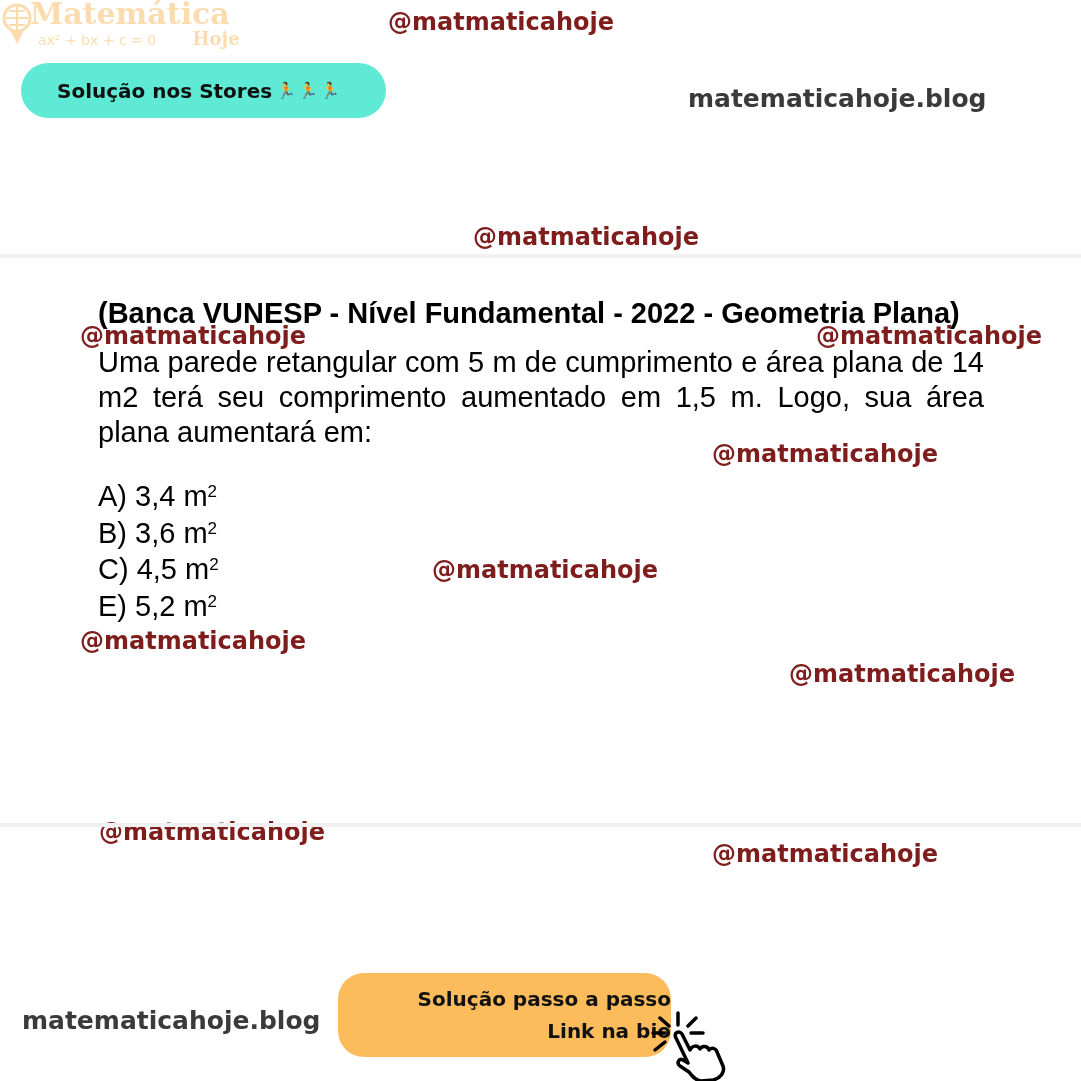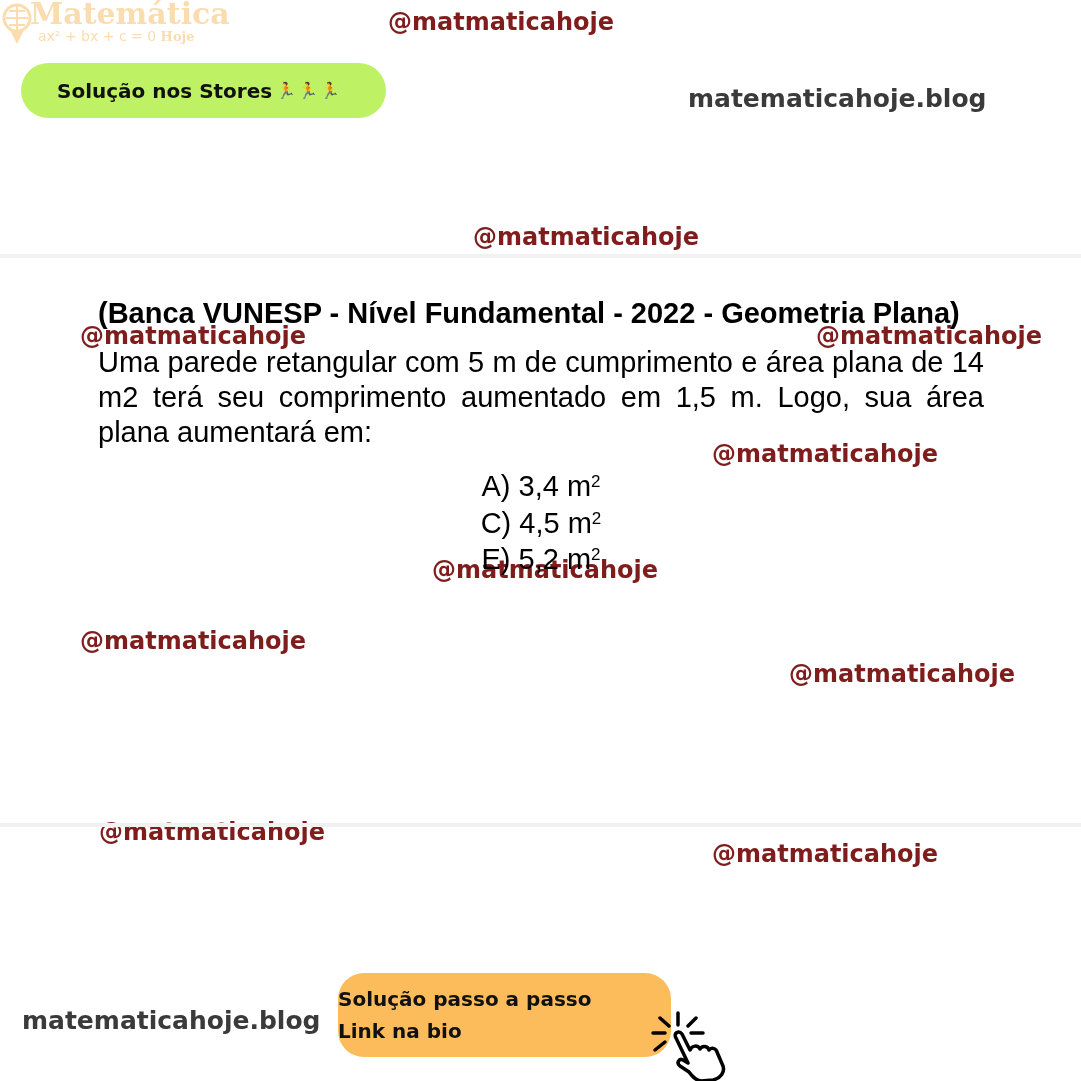--- a/index.html
+++ b/index.html
@@ -1,33 +1,33 @@
 <!DOCTYPE html>
 <html><head>
 <meta charset="utf-8">
 <style>
   html, body { margin:0; padding:0; }
   body { width:1081px; height:1081px; position:relative; background:#ffffff; overflow:hidden; font-family:"Liberation Sans", sans-serif; }
   .wm { position:absolute; font-family:"DejaVu Sans", sans-serif; font-weight:bold; font-size:24px; color:#7f1d1d; white-space:nowrap; letter-spacing:0px; z-index:0; }
   .logo { position:absolute; left:0; top:0; width:230px; height:52px; }
   .logo-title { position:absolute; left:30px; top:-4px; font-family:"DejaVu Serif", serif; font-weight:bold; font-size:30px; color:#fbdcaf; }
   .logo-sub { position:absolute; left:38px; top:28px; font-family:"DejaVu Sans", sans-serif; font-size:14px; color:#fbdcaf; white-space:nowrap; }
-  .logo-sub b { font-family:"DejaVu Serif", serif; font-size:13px; }
+  .logo-sub b { font-family:"DejaVu Serif", serif; font-size:18px;margin-left:32px; }
   .logo-icon { position:absolute; left:0; top:2px; width:34px; height:44px; }
-  .pill-top { position:absolute; left:21px; top:63px; width:365px; height:55px; border-radius:28px; background:#bef264; display:flex; align-items:center; padding-left:36px; box-sizing:border-box; font-family:"DejaVu Sans", sans-serif; font-weight:bold; font-size:20px; color:#111; z-index:2; }
+  .pill-top { position:absolute; left:21px; top:63px; width:365px; height:55px; border-radius:28px; background:#5eead4; display:flex; align-items:center; padding-left:36px; box-sizing:border-box; font-family:"DejaVu Sans", sans-serif; font-weight:bold; font-size:20px; color:#111; z-index:2; }
   .runners { margin-left:4px; font-size:16px; color:#d33; letter-spacing:2px; }
   .blog-top { position:absolute; left:688px; top:84px; font-family:"DejaVu Sans", sans-serif; font-weight:bold; font-size:25px; color:#3a3a3a; z-index:2; }
   .divider { position:absolute; left:0; width:1081px; height:4px; background:#f1f1f1; z-index:1; }
   .question { position:absolute; left:98px; top:297px; width:886px; z-index:2; color:#000; }
   .q-title { font-weight:bold; font-size:29px; line-height:32px; text-align:justify; text-align-last:left; }
   .q-body { margin-top:16px; font-size:29px; line-height:35px; text-align:justify; }
-  .options { margin-top:18px; font-size:29px; line-height:36.5px;text-align:center; }
+  .options { margin-top:28px; font-size:29px; line-height:36.5px; }
   .options sup { font-size:17px; vertical-align:top; position:relative; top:-4px; }
   .blog-bottom { position:absolute; left:22px; top:1006px; font-family:"DejaVu Sans", sans-serif; font-weight:bold; font-size:25px; color:#3a3a3a; z-index:2; }
-  .pill-bottom { position:absolute; left:338px; top:973px; width:333px; height:84px; border-radius:26px; background:#fdbc5c; display:flex; flex-direction:column; align-items:flex-start; justify-content:center; font-family:"DejaVu Sans", sans-serif; font-weight:bold; font-size:20px; line-height:32px; color:#111; z-index:2; }
+  .pill-bottom { position:absolute; left:338px; top:973px; width:333px; height:84px; border-radius:26px; background:#fdbc5c; display:flex; flex-direction:column; align-items:flex-end; justify-content:center; font-family:"DejaVu Sans", sans-serif; font-weight:bold; font-size:20px; line-height:32px; color:#111; z-index:2; }
   .hand { position:absolute; left:643px; top:1000px; width:90px; height:81px; z-index:3; }
 </style>
 </head>
 <body>
 
 <div class="logo">
   <svg class="logo-icon" viewBox="0 0 34 44">
     <circle cx="17" cy="16" r="13" fill="none" stroke="#fbdcaf" stroke-width="3"></circle>
     <path d="M6 16 H28 M17 4 V28 M9 9 H25 M9 23 H25" stroke="#fbdcaf" stroke-width="2"></path>
     <path d="M10 28 L17 42 L24 28" fill="#fbdcaf"></path>
@@ -54,20 +54,21 @@
 <div class="blog-top">matematicahoje.blog</div>
 
 <div class="divider" style="top:254px;"></div>
 <div class="divider" style="top:823px;"></div>
 
 <div class="question">
   <div class="q-title">(Banca VUNESP - Nível Fundamental - 2022 - Geometria Plana)</div>
   <div class="q-body">Uma parede retangular com 5 m de cumprimento e área plana de 14 m2 terá seu comprimento aumentado em 1,5 m. Logo, sua área plana aumentará em:</div>
   <div class="options">
     <div><span>A)</span> <span>3,4 m</span><sup>2</sup></div>
+    <div><span>B)</span> <span>3,6 m</span><sup>2</sup></div>
     <div><span>C)</span> <span>4,5 m</span><sup>2</sup></div>
     <div><span>E)</span> <span>5,2 m</span><sup>2</sup></div>
   </div>
 </div>
 
 <div class="blog-bottom">matematicahoje.blog</div>
 <div class="pill-bottom">
   <span>Solução passo a passo</span>
   <span>Link na bio</span>
 </div>

